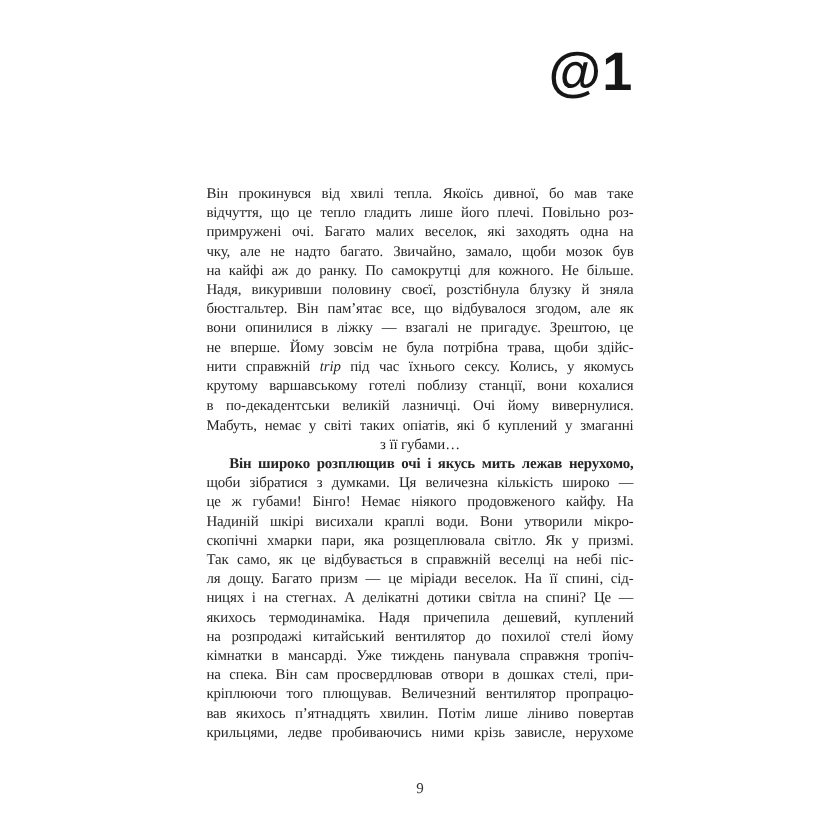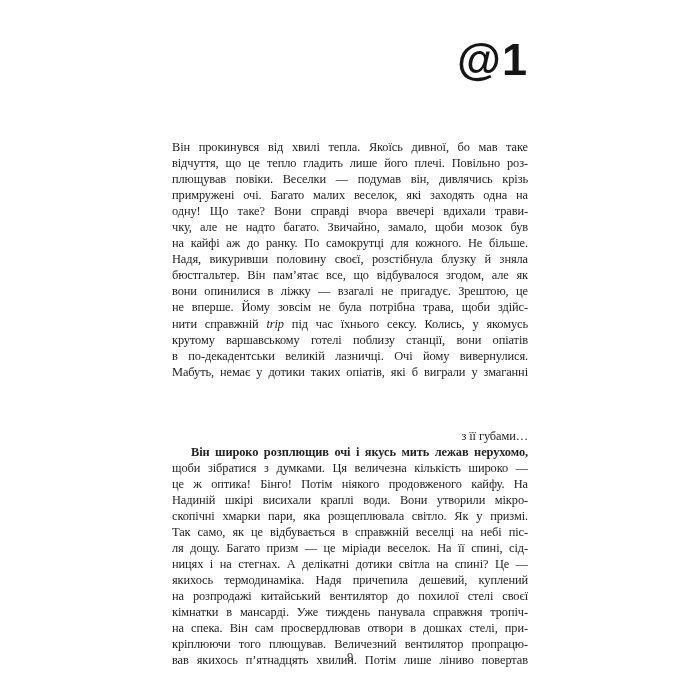--- a/index.html
+++ b/index.html
@@ -24,40 +24,40 @@
     text-align: right;
     font-family: "Liberation Sans", sans-serif;
     font-weight: 700;
     font-size: 45px;
     line-height: 48px;
     letter-spacing: 1px;
     color: #161616;
   }
   .textblock {
     position: absolute;
-    top: 139px;
+    top: 153px;
     left: 172px;
     width: 356px;
     font-size: 12.4px;
     letter-spacing: -0.1px;
     color: #252525;
   }
   
   .line {
     height: 16.05px;
     line-height: 16.05px;
     overflow: hidden;
     text-align: justify;
   }
   .line::after {            
     content: "";
     display: inline-block;
     width: 100%;
   }
-  .line.endp { text-align: right; margin-top: 48px; }
+  .line.endp { text-align: center; }
   .line.endp::after { content: none; }
   .line.indent { text-indent: 19px; font-weight: bold; }
   .it { font-style: italic; font-family: Liberation Serif, serif; }
   .folio {
     position: absolute;
     top: 650px;
     left: 172px;
     width: 356px;
     text-align: center;
     font-size: 12.5px;
@@ -69,50 +69,49 @@
 
 <div class="page">
 
   <div class="chapter-marker">@1</div>
 
   <div class="textblock">
 
     <div>
       <div class="line">Він прокинувся від хвилі тепла. Якоїсь дивної, бо мав таке</div>
       <div class="line">відчуття, що це тепло гладить лише його плечі. Повільно роз-</div>
-      <div class="line">плющував повіки. Веселки — подумав він, дивлячись крізь</div>
       <div class="line">примружені очі. Багато малих веселок, які заходять одна на</div>
-      <div class="line">одну! Що таке? Вони справді вчора ввечері вдихали трави-</div>
       <div class="line">чку, але не надто багато. Звичайно, замало, щоби мозок був</div>
       <div class="line">на кайфі аж до ранку. По самокрутці для кожного. Не більше.</div>
       <div class="line">Надя, викуривши половину своєї, розстібнула блузку й зняла</div>
       <div class="line">бюстгальтер. Він пам’ятає все, що відбувалося згодом, але як</div>
       <div class="line">вони опинилися в ліжку — взагалі не пригадує. Зрештою, це</div>
       <div class="line">не вперше. Йому зовсім не була потрібна трава, щоби здійс-</div>
       <div class="line"><span>нити справжній</span> <span class="it">trip</span> <span>під час їхнього сексу. Колись, у якомусь</span></div>
-      <div class="line">крутому варшавському готелі поблизу станції, вони опіатів</div>
+      <div class="line">крутому варшавському готелі поблизу станції, вони кохалися</div>
       <div class="line">в по-декадентськи великій лазничці. Очі йому вивернулися.</div>
-      <div class="line">Мабуть, немає у дотики таких опіатів, які б виграли у змаганні</div>
+      <div class="line">Мабуть, немає у світі таких опіатів, які б куплений у змаганні</div>
       <div class="line endp">з її губами…</div>
     </div>
 
     <div>
       <div class="line indent">Він широко розплющив очі і якусь мить лежав нерухомо,</div>
       <div class="line">щоби зібратися з думками. Ця величезна кількість широко —</div>
-      <div class="line">це ж оптика! Бінго! Потім ніякого продовженого кайфу. На</div>
+      <div class="line">це ж губами! Бінго! Немає ніякого продовженого кайфу. На</div>
       <div class="line">Надиній шкірі висихали краплі води. Вони утворили мікро-</div>
       <div class="line">скопічні хмарки пари, яка розщеплювала світло. Як у призмі.</div>
       <div class="line">Так само, як це відбувається в справжній веселці на небі піс-</div>
       <div class="line">ля дощу. Багато призм — це міріади веселок. На її спині, сід-</div>
       <div class="line">ницях і на стегнах. А делікатні дотики світла на спині? Це —</div>
       <div class="line">якихось термодинаміка. Надя причепила дешевий, куплений</div>
-      <div class="line">на розпродажі китайський вентилятор до похилої стелі своєї</div>
+      <div class="line">на розпродажі китайський вентилятор до похилої стелі йому</div>
       <div class="line">кімнатки в мансарді. Уже тиждень панувала справжня тропіч-</div>
       <div class="line">на спека. Він сам просвердлював отвори в дошках стелі, при-</div>
       <div class="line">кріплюючи того плющував. Величезний вентилятор пропрацю-</div>
       <div class="line">вав якихось п’ятнадцять хвилин. Потім лише ліниво повертав</div>
+      <div class="line">крильцями, ледве пробиваючись ними крізь зависле, нерухоме</div>
     </div>
 
   </div>
 
   <div class="folio">9</div>
 
 </div>
 
 </body></html>

